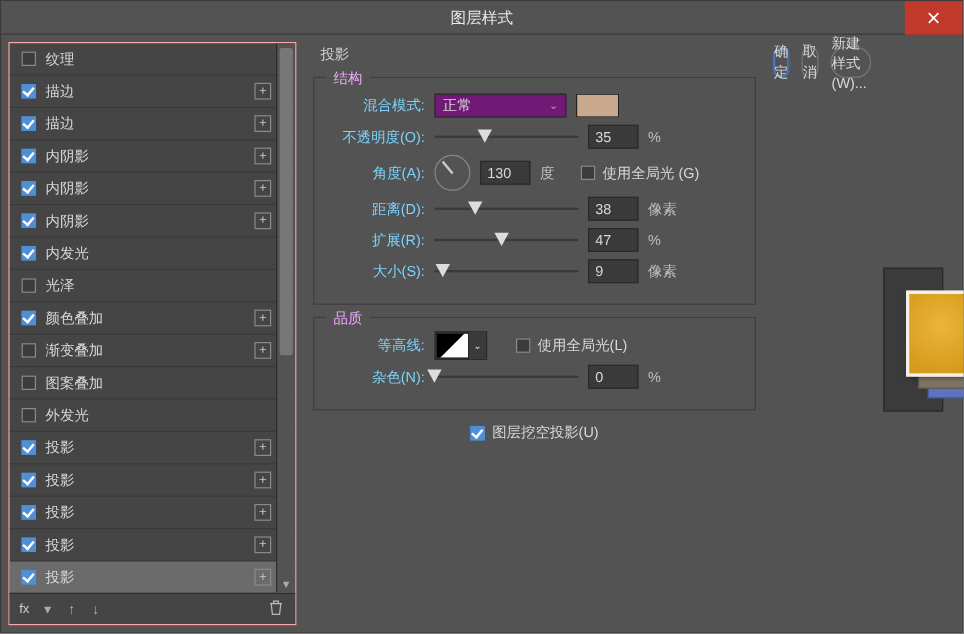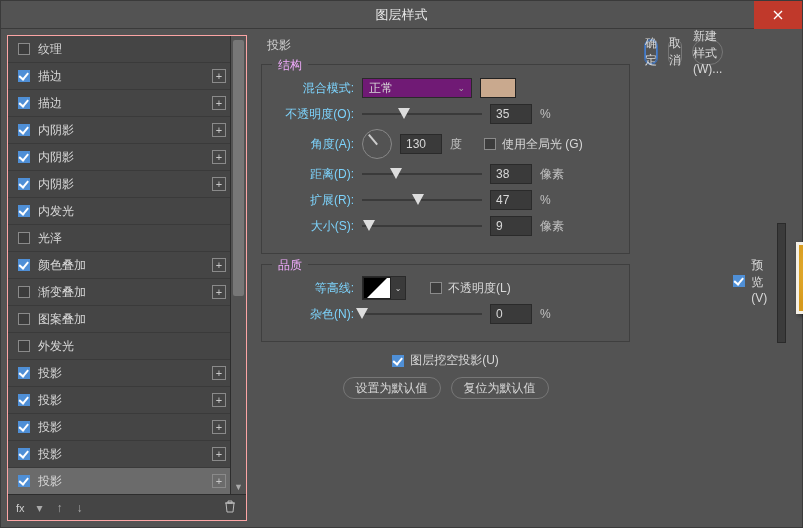--- a/index.html
+++ b/index.html
@@ -295,21 +295,21 @@
 
         <div class="ctrl-row">
           <span class="lbl">等高线:</span>
           <div class="contour-wrap">
             <div class="contour-swatch"></div>
             <div class="contour-caret">⌄</div>
           </div>
           <div style="width:8px"></div>
           <div class="chk-inline">
             <div class="chk"></div>
-            <span>不透明度(L)</span>
+            <span>使用全局光(L)</span>
           </div>
         </div>
 
         <div class="ctrl-row">
           <span class="lbl">杂色(N):</span>
           <div class="slider">
               <div class="track"></div>
               <div class="thumb" style="left:0%"></div>
             </div>
           <div class="num-input">
@@ -317,44 +317,32 @@
             </div>
           <span class="unit">%</span>
         </div>
       </div>
 
       <div class="chk-inline" style="justify-content:center;margin-top:10px">
         <div class="chk on"></div>
         <span>图层挖空投影(U)</span>
       </div>
 
-      <div class="btn-row">
-        <div class="btn-small">
-            <span>设置为默认值</span>
-          </div>
-        <div class="btn-small">
-            <span>复位为默认值</span>
-          </div>
-      </div>
     </div>
 
     <div class="right-panel">
       <div class="btn-pill primary">
           <span>确定</span>
         </div>
       <div class="btn-pill">
           <span>取消</span>
         </div>
       <div class="btn-pill">
           <span>新建样式(W)...</span>
         </div>
-      <div class="preview-chk">
-        <div class="chk on"></div>
-        <span>预览(V)</span>
-      </div>
       <div class="preview-box">
         <div class="pv-layer pv-a"></div>
         <div class="pv-layer pv-b"></div>
         <div class="pv-layer pv-c"></div>
       </div>
     </div>
 
   </div>
 </div>
 

